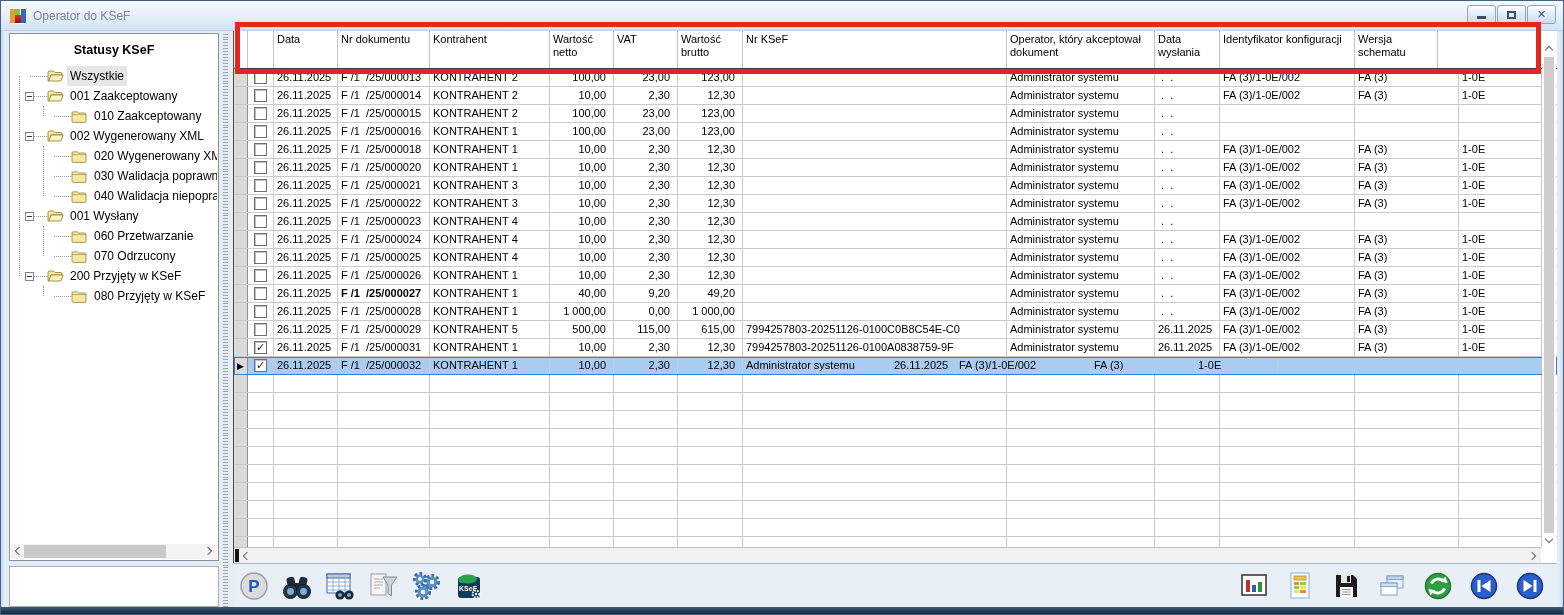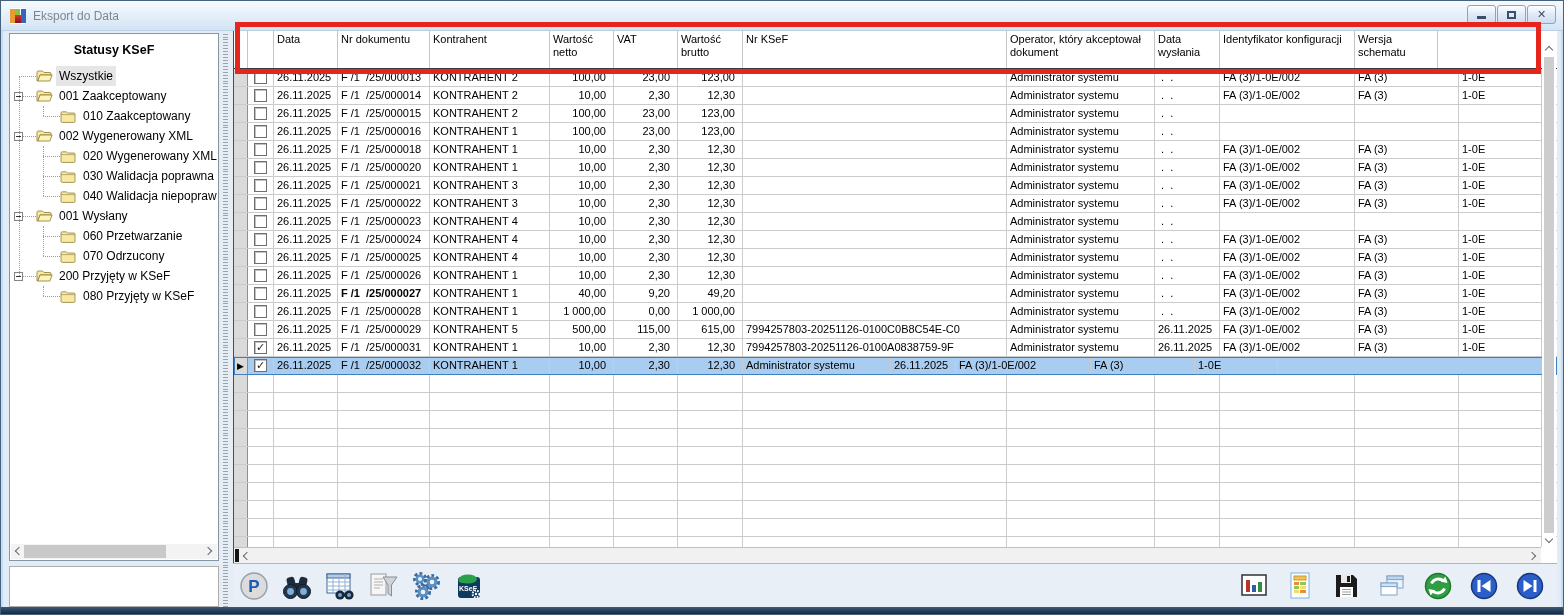--- a/index.html
+++ b/index.html
@@ -20,21 +20,21 @@
   .winbtns{position:absolute;right:7px;top:4px;display:flex;}
   .wb{width:29px;height:19px;margin-left:1px;border:1px solid #8ba4c0;border-radius:3px;
       background:linear-gradient(#fdfeff,#dfeaf6 50%,#cddef0);display:flex;align-items:center;justify-content:center;cursor:default;}
   .g-min{width:9px;height:3px;background:#3a506a;margin-top:6px;}
   .g-max{width:9px;height:8px;border:2px solid #3a506a;}
   .g-close{font-size:11px;font-weight:bold;color:#3a506a;line-height:11px;}
   
   .treepanel{position:absolute;left:8px;top:32px;width:210px;height:528px;background:#fff;
              border:1px solid #8795a3;overflow:hidden;}
   .treeheader{height:28px;padding-top:9px;text-align:center;font-weight:bold;font-size:12.5px;}
-  .tree{position:absolute;left:0;top:32px;right:1px;bottom:17px;overflow:hidden;}
+  .tree{position:absolute;left:0;top:32px;right:1px;bottom:17px;overflow:hidden;padding-left:11px;}
   .titem{position:relative;height:20px;line-height:20px;white-space:nowrap;overflow:hidden;font-size:12px;}
   .stub{position:absolute;top:10px;border-top:1px dotted #9a9a9a;}
   .spine{position:absolute;border-left:1px dotted #9a9a9a;width:0;}
   .expbox{position:absolute;top:5.5px;width:9px;height:9px;background:#fff;border:1px solid #848484;}
   .expbox i{position:absolute;left:1px;top:3px;width:5px;height:1px;background:#333;}
   .tfolder{position:absolute;top:3px;}
   .tlabel{position:absolute;top:0;padding:0 3px;}
   .tlabel.sel{background:#e6e6e6;}
   .tree-hscroll{position:absolute;left:1px;right:1px;bottom:1px;height:15px;background:#f3f3f3;}
   .tree-hscroll .thumb{position:absolute;left:13px;top:1px;width:142px;height:13px;background:#c9c9c9;}
@@ -83,21 +83,21 @@
 
 <div class="win">
 
   <div class="titlebar">
     <span class="appicon">
         <i class="ai-o"></i>
         <i class="ai-g"></i>
         <i class="ai-r"></i>
         <i class="ai-b"></i>
       </span>
-    <span class="wtitle">Eksport do Data</span>
+    <span class="wtitle">Operator do KSeF</span>
     <div class="winbtns">
       <span class="wb">
           <i class="g-min"></i>
         </span>
       <span class="wb">
           <i class="g-max"></i>
         </span>
       <span class="wb">
           <span class="g-close">✕</span>
         </span>

